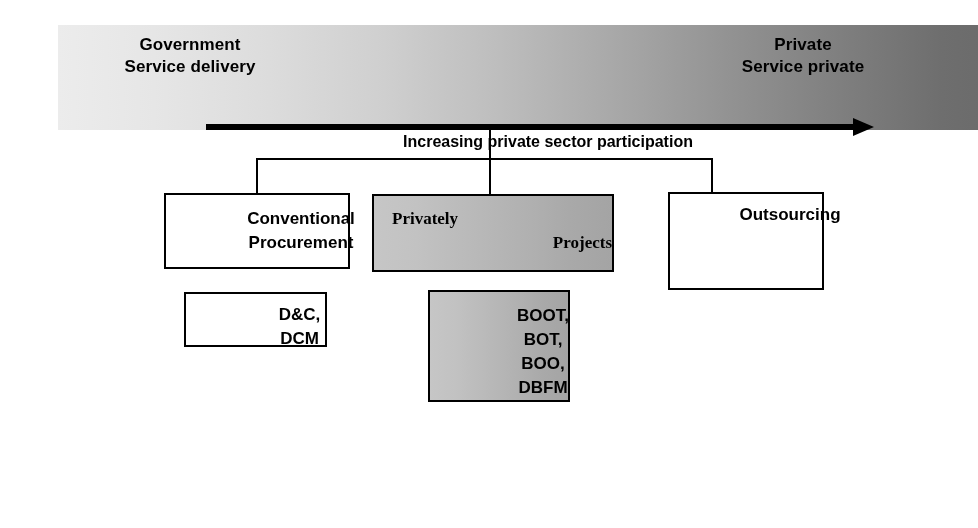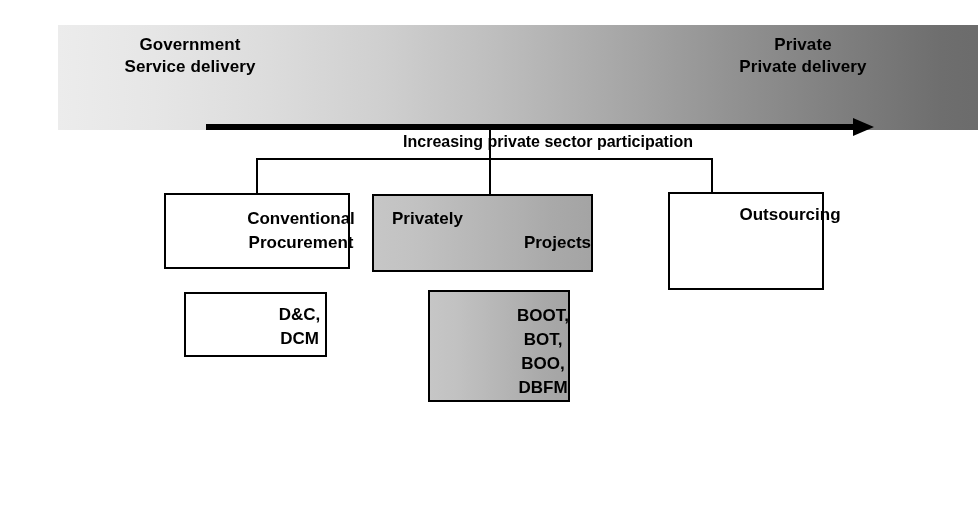--- a/index.html
+++ b/index.html
@@ -121,44 +121,44 @@
     position: absolute;
     left: 0;
     width: 100%;
     padding-left: 44px;
   }
 
   
   .box-conventional { left: 164px; top: 193px; width: 186px; height: 76px; }
   .box-conventional .box-inner { top: 12px; }
 
-  .box-ppp { left: 372px; top: 194px; width: 221px; height: 78px; }
+  .box-ppp { left: 372px; top: 194px; width: 242px; height: 78px; font-family: Liberation Serif, serif; }
   .box-ppp .ppp-line1 { position: absolute; left: 18px; top: 11px; text-align: left; }
   .box-ppp .ppp-line2 { position: absolute; left: 0; top: 35px; width: 100%; text-align: right; }
 
   .box-outsourcing { left: 668px; top: 192px; width: 156px; height: 98px; }
   .box-outsourcing .box-inner { top: 9px; }
 
   
-  .box-dc { left: 184px; top: 292px; width: 143px; height: 65px; }
+  .box-dc { left: 184px; top: 292px; width: 143px; height: 55px; }
   .box-dc .box-inner { top: 9px; }
 
   .box-boot { left: 428px; top: 290px; width: 142px; height: 112px; }
   .box-boot .box-inner { top: 12px; }
 </style>
 </head>
 <body>
 
 <div id="canvas">
 
   <div class="spectrum-bar">
     <div class="bar-label left">Government
 Service delivery</div>
     <div class="bar-label right">Private
-Private delivery</div>
+Service private</div>
 
     <div class="arrow-line"></div>
     <div class="arrow-head"></div>
     <div class="arrow-caption">Increasing private sector participation</div>
   </div>
 
   <div class="conn conn-stem-top"></div>
   <div class="conn conn-hbar"></div>
   <div class="conn conn-drop-left"></div>
   <div class="conn conn-drop-mid"></div>

